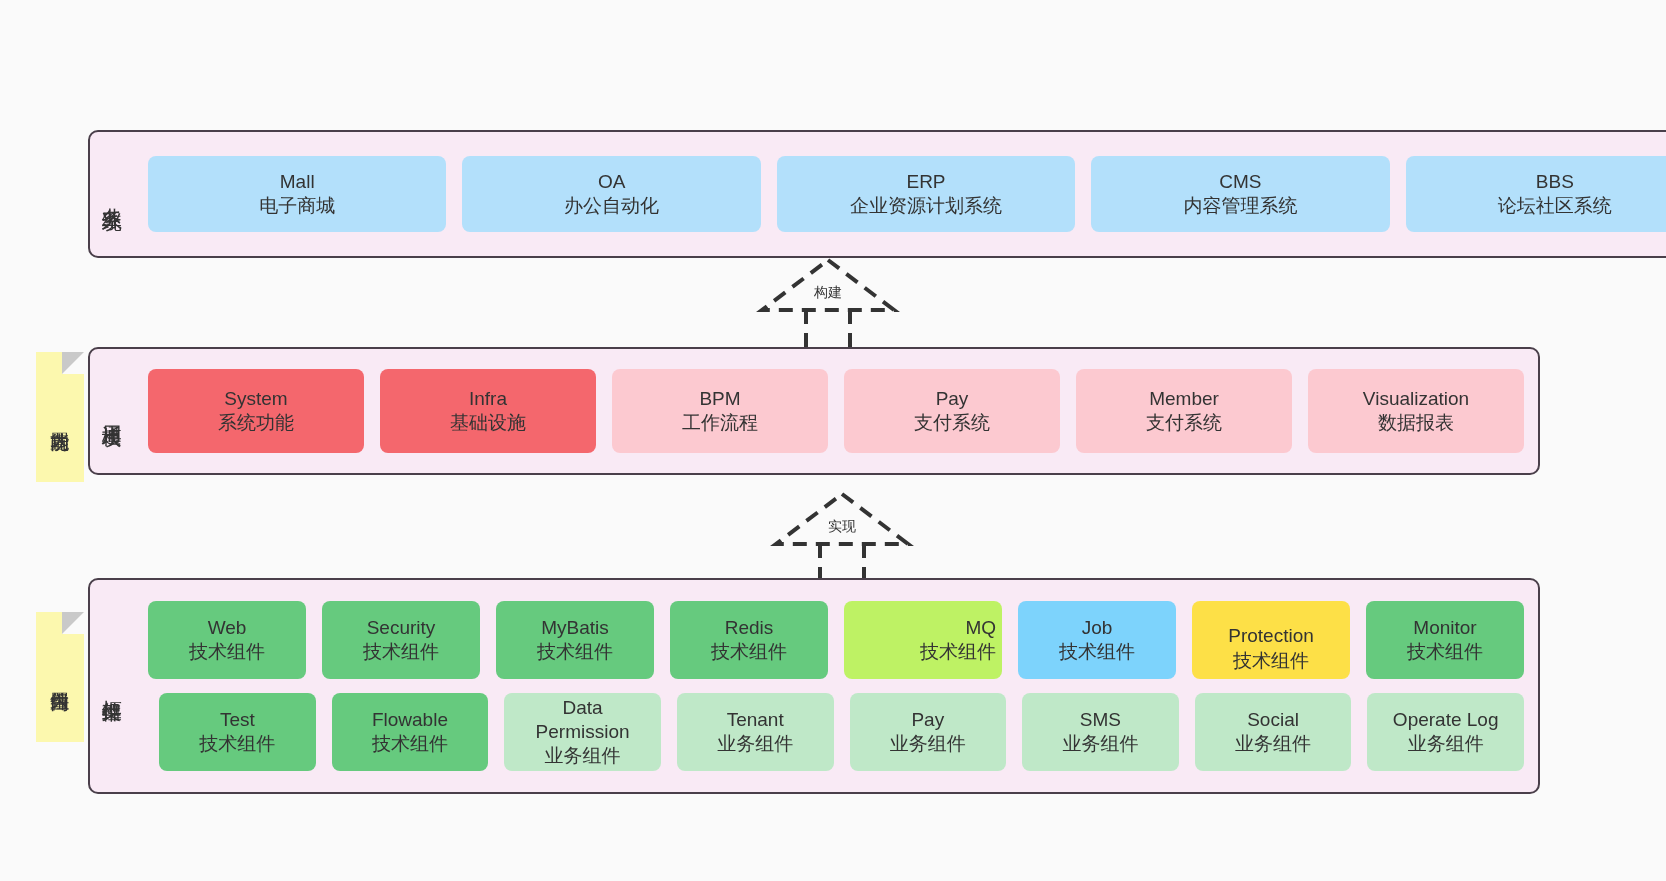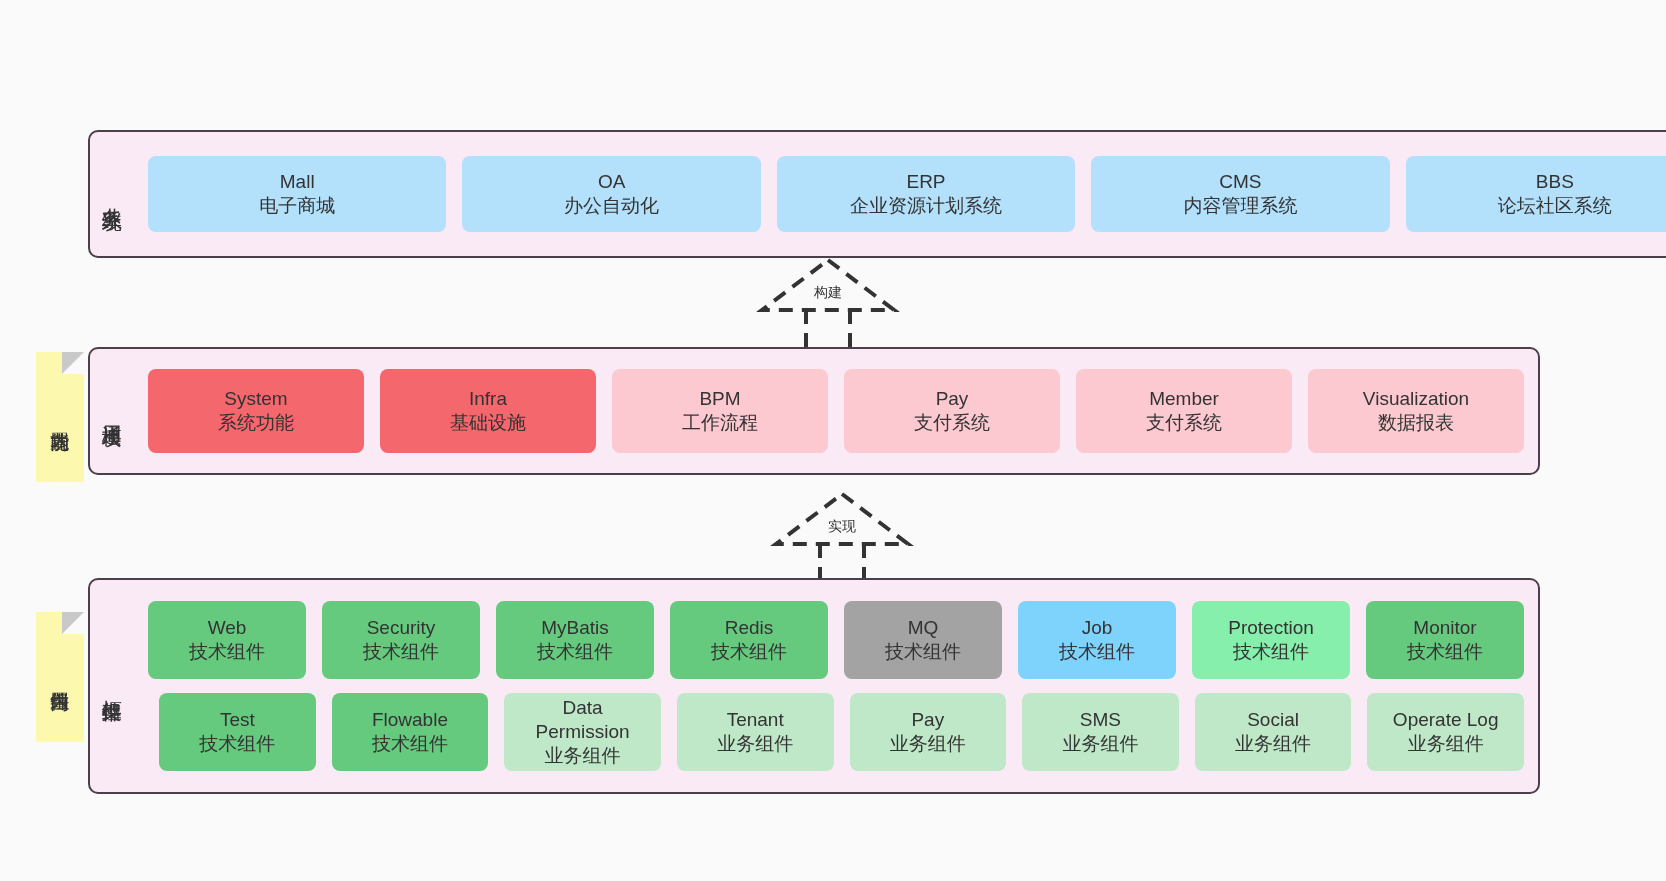--- a/index.html
+++ b/index.html
@@ -255,29 +255,29 @@
           <span class="t2">技术组件</span>
         </div>
         <div class="box h-comp" style="background:#66ca7e;">
           <span class="t1">MyBatis</span>
           <span class="t2">技术组件</span>
         </div>
         <div class="box h-comp" style="background:#66ca7e;">
           <span class="t1">Redis</span>
           <span class="t2">技术组件</span>
         </div>
-        <div class="box h-comp" style="background:#a3a3a3;">
+        <div class="box h-comp" style="background:#bef264;align-items:flex-end;">
           <span class="t1">MQ</span>
           <span class="t2">技术组件</span>
         </div>
         <div class="box h-comp" style="background:#7dd3fc;">
           <span class="t1">Job</span>
           <span class="t2">技术组件</span>
         </div>
-        <div class="box h-comp" style="background:#86efac;">
+        <div class="box h-comp" style="background:#fde047;justify-content:flex-end;">
           <span class="t1">Protection</span>
           <span class="t2">技术组件</span>
         </div>
         <div class="box h-comp" style="background:#66ca7e;">
           <span class="t1">Monitor</span>
           <span class="t2">技术组件</span>
         </div>
       </div>
 
       <div class="row">

